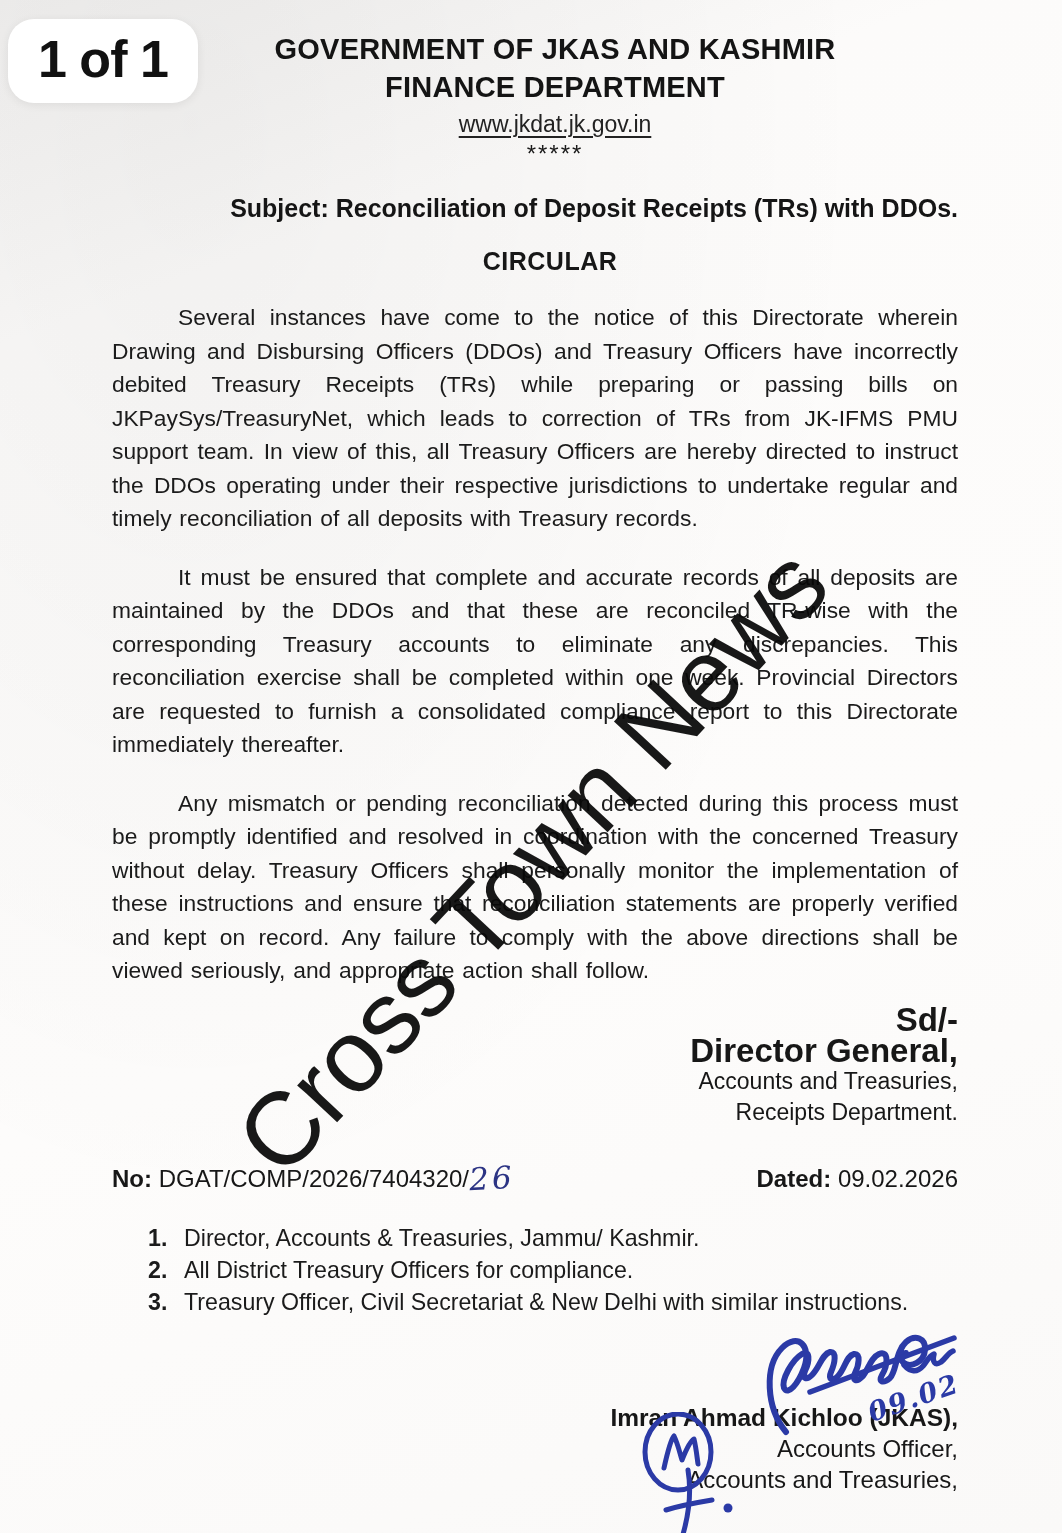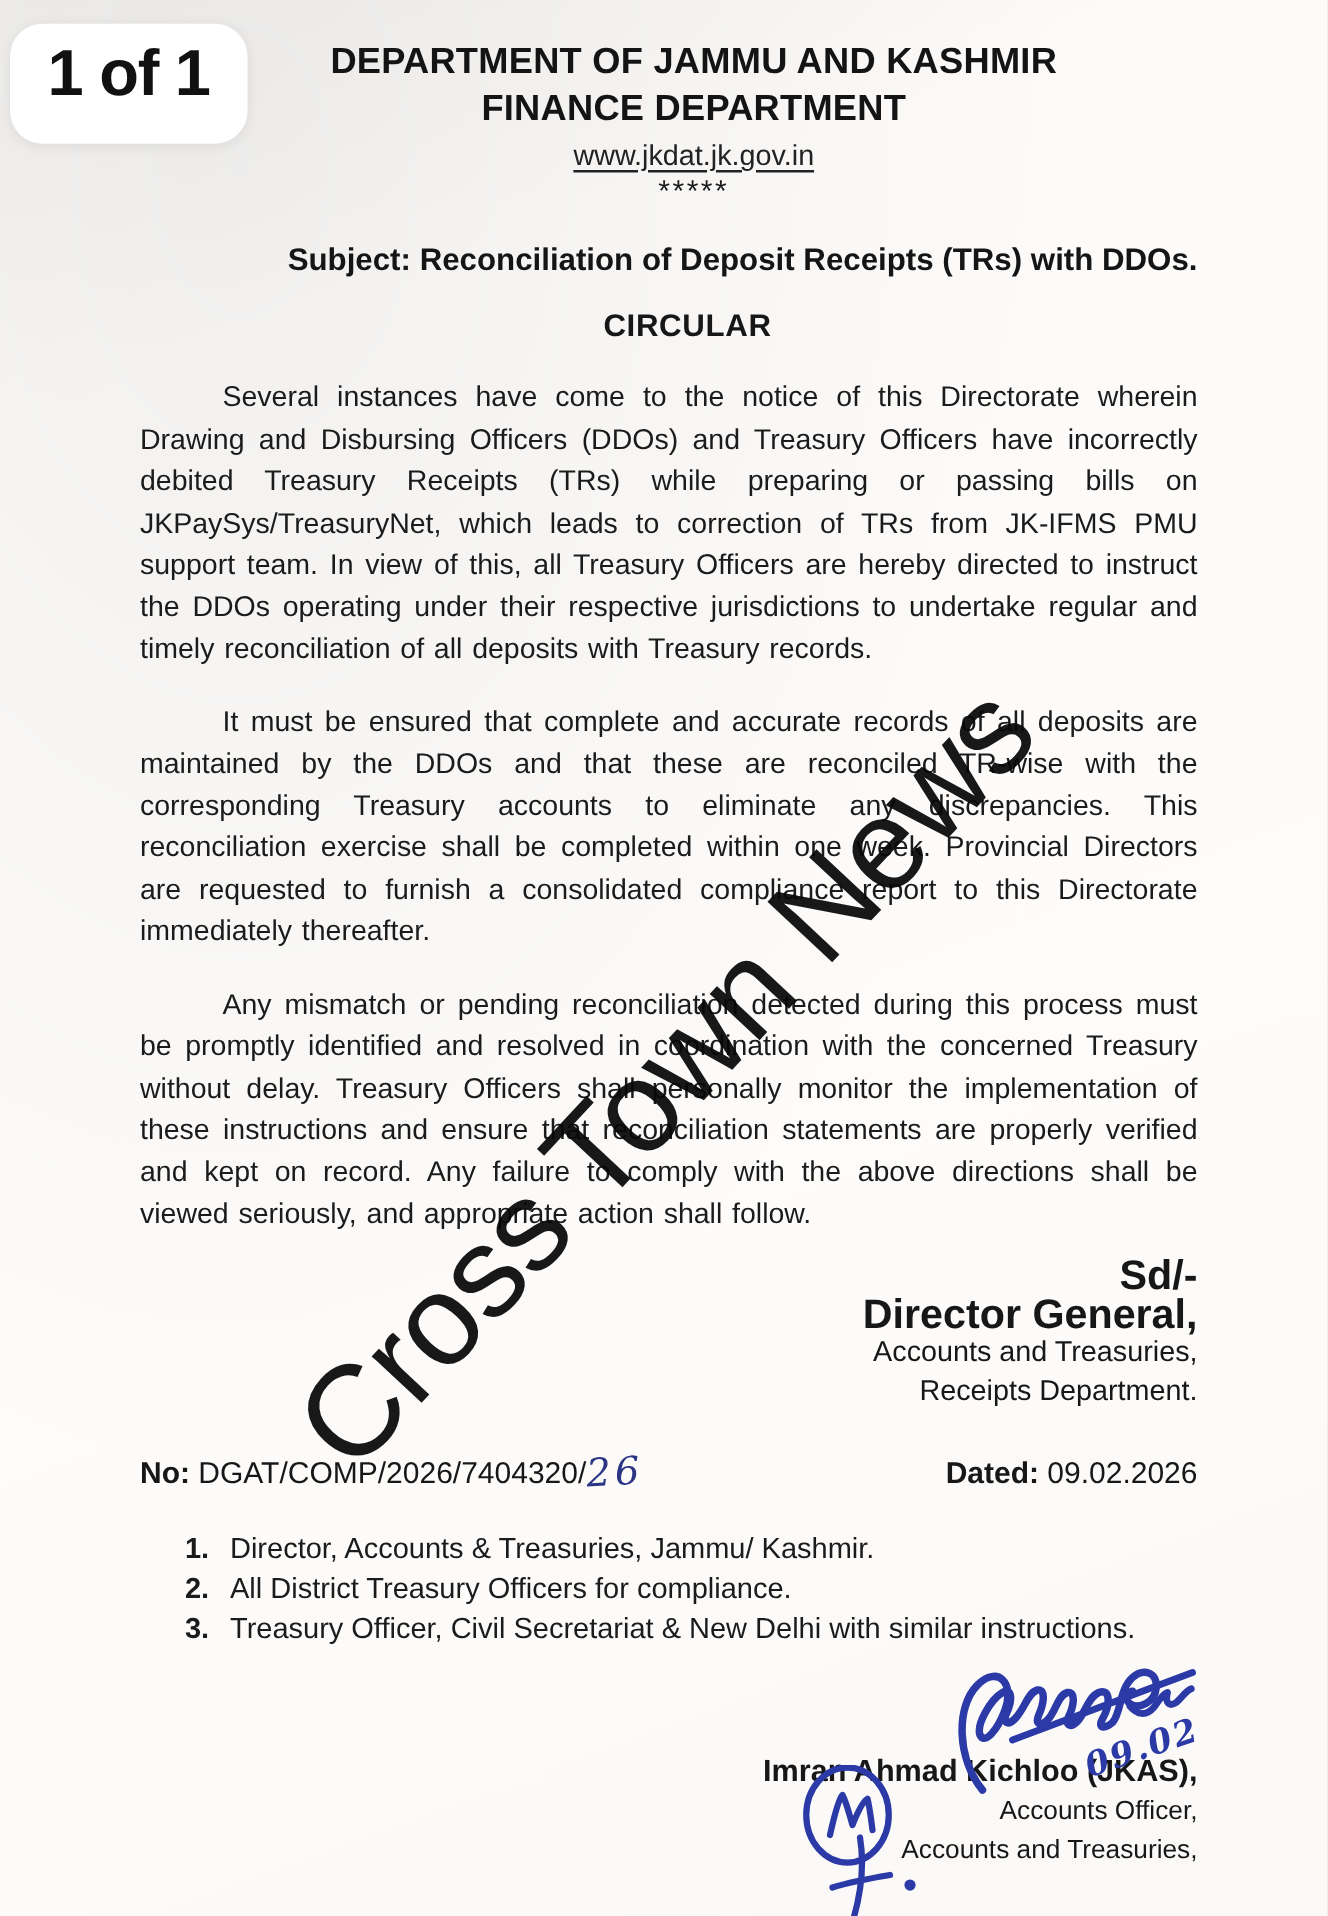--- a/index.html
+++ b/index.html
@@ -17,21 +17,21 @@
       linear-gradient(160deg, #f2f1f0 0%, #fcfbfa 18%, #fdfcfb 60%, #faf9f8 100%);
     color: #171717;
   }
 
   
   .badge {
     position: absolute;
     left: 8px; top: 19px;
     background: #ffffff;
     border-radius: 26px;
-    padding: 10px 30px 26px 30px;
+    padding: 10px 30px 14px 30px;
     box-shadow: 0 2px 10px rgba(0,0,0,0.07);
     z-index: 9;
   }
   .badge span {
     font-size: 52px;
     font-weight: 700;
     color: #111;
     letter-spacing: -1px;
   }
 
@@ -118,21 +118,21 @@
   .copy-list li { font-size: 23.2px; line-height: 32px; color: #1b1b1b; }
   .copy-list .num { font-weight: 700; display: inline-block; min-width: 36px; }
 
   .signatory {
     position: relative;
     margin-top: 6px;
     height: 300px;
   }
   .name-block { padding-top: 78px; text-align: right; line-height: 31px; }
   .name-block .nm { font-size: 24.5px; font-weight: 700; }
-  .name-block .r { font-size: 21px; }
+  .name-block .r { font-size: 24px; }
 
   .sig-svg { position: absolute; right: -6px; top: -4px; z-index: 3; }
   .mono-svg { position: absolute; left: 528px; top: 88px; z-index: 3; }
 
   
   .watermark {
     position: absolute;
     left: 532px;
     top: 862px;
     transform: translate(-50%, -50%) rotate(-47deg);
@@ -151,21 +151,21 @@
 
 <div class="page">
 
   <div class="badge">
     <span>1 of 1</span>
   </div>
 
   <div class="doc">
 
     <div class="header">
-      <div class="title">DEPARTMENT OF JAMMU AND KASHMIR</div>
+      <div class="title">GOVERNMENT OF JKAS AND KASHMIR</div>
       <div class="title">FINANCE DEPARTMENT</div>
       <div class="website">www.jkdat.jk.gov.in</div>
       <div class="stars">*****</div>
     </div>
 
     <div class="subject">
       <span>Subject:</span>
       <span>Reconciliation of Deposit Receipts (TRs) with DDOs.</span>
     </div>
 

